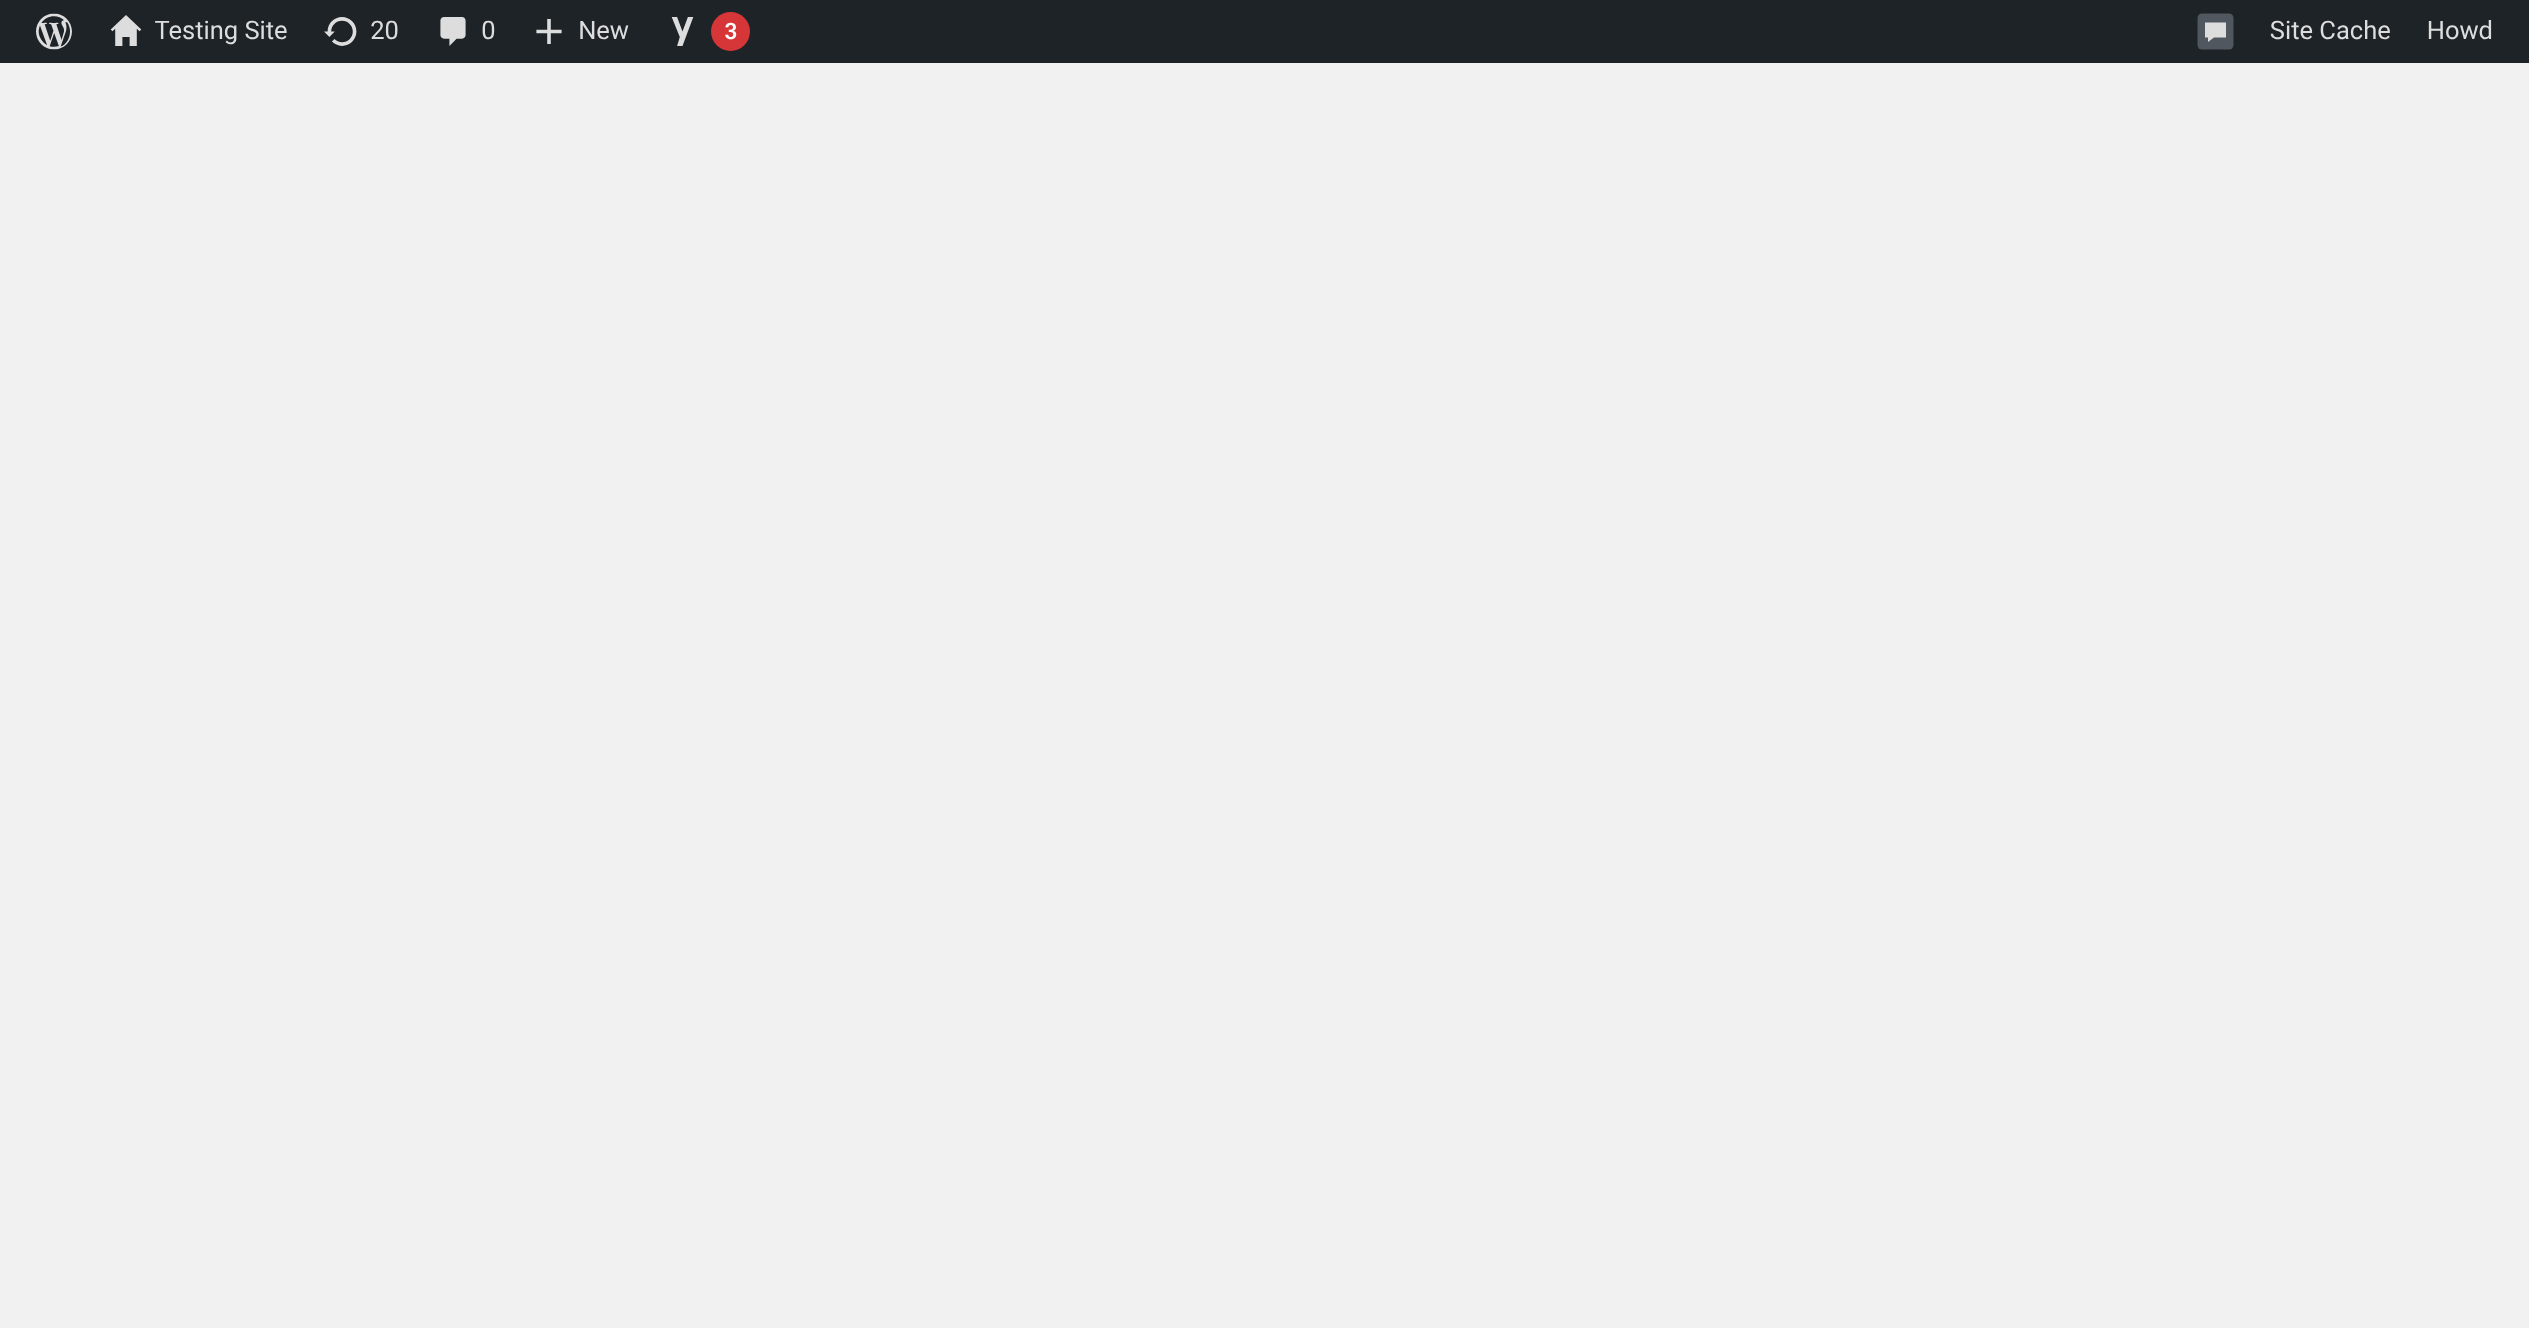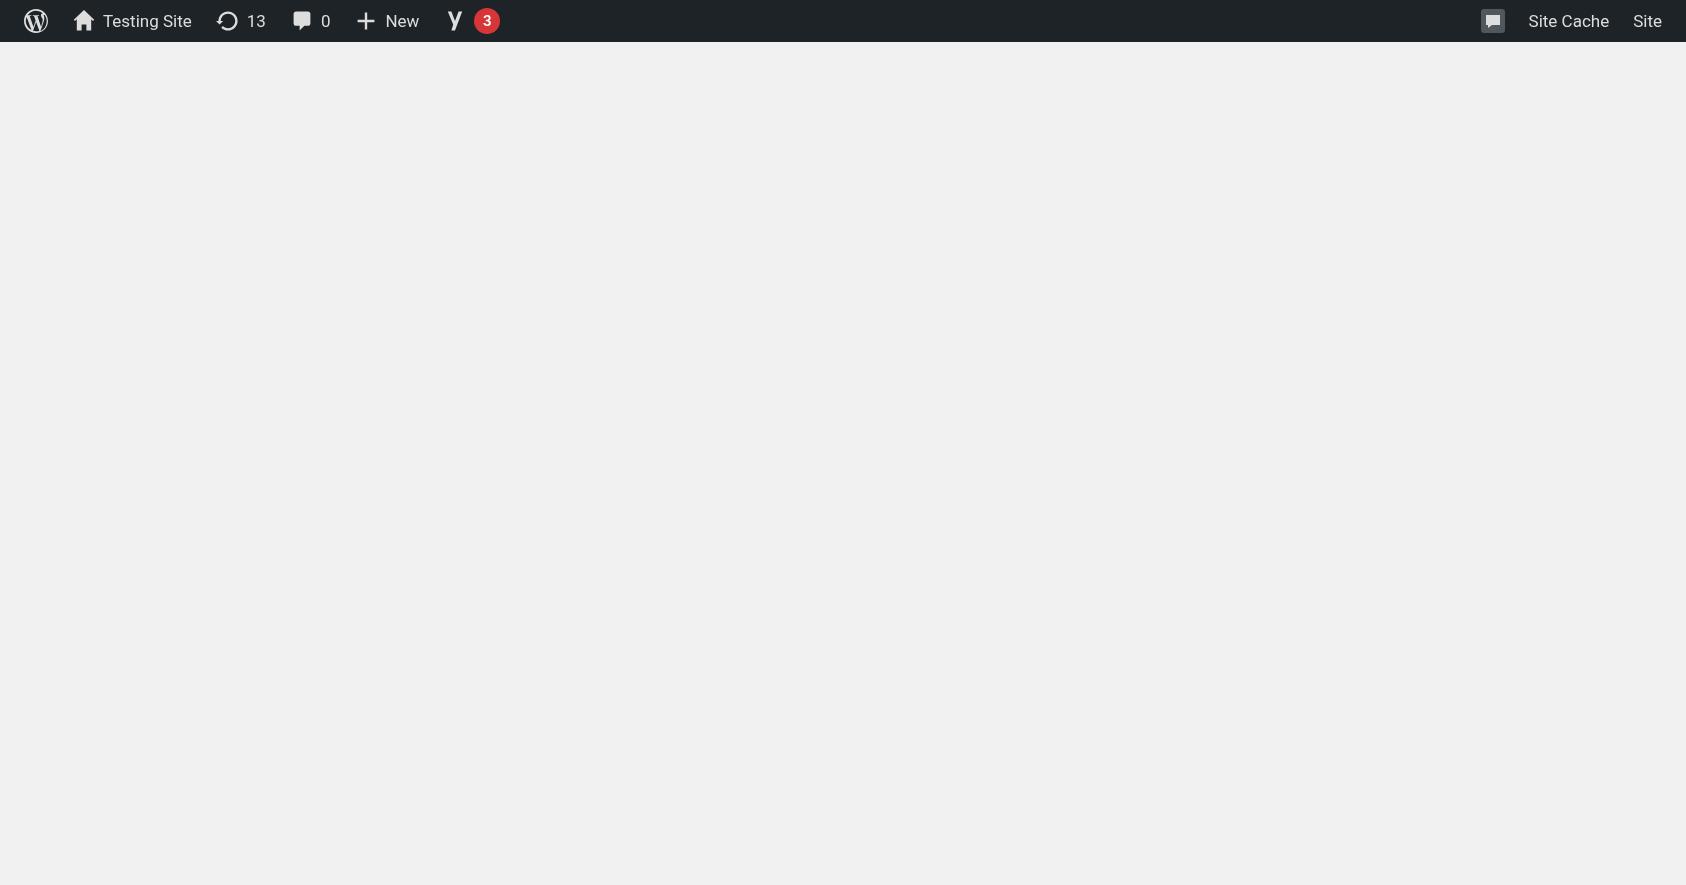--- a/index.html
+++ b/index.html
@@ -45,21 +45,21 @@
         </svg>
       </span>
       <span>Testing Site</span>
     </div>
   <div class="ab-item">
       <span class="dashicon">
         <svg viewBox="0 0 20 20">
           <path d="M10 2c-4.4 0-8 3.6-8 8H0l3 3 3-3H4c0-3.3 2.7-6 6-6s6 2.7 6 6-2.7 6-6 6c-1.7 0-3.2-.7-4.2-1.8l-1.4 1.4C5.8 17 7.8 18 10 18c4.4 0 8-3.6 8-8s-3.6-8-8-8z"></path>
         </svg>
       </span>
-      <span>13</span>
+      <span>20</span>
     </div>
   <div class="ab-item">
       <span class="dashicon">
         <svg viewBox="0 0 20 20">
           <path d="M5 2h10c1.1 0 2 .9 2 2v8c0 1.1-.9 2-2 2h-3l-4 4v-4H5c-1.1 0-2-.9-2-2V4c0-1.1.9-2 2-2z"></path>
         </svg>
       </span>
       <span>0</span>
     </div>
   <div class="ab-item">
@@ -83,21 +83,21 @@
       <span class="dashicon" style="background:#50575e;border-radius:3px;padding:2px;">
         <svg viewBox="0 0 20 20">
           <path d="M3 4h14v10H9l-4 3v-3H3z"></path>
         </svg>
       </span>
     </div>
   <div class="ab-item">
       <span>Site Cache</span>
     </div>
   <div class="ab-item">
-      <span>Site</span>
+      <span>Howd</span>
     </div>
 </div>
 
 <div class="sidebar">
   
   
   
   
   
   

